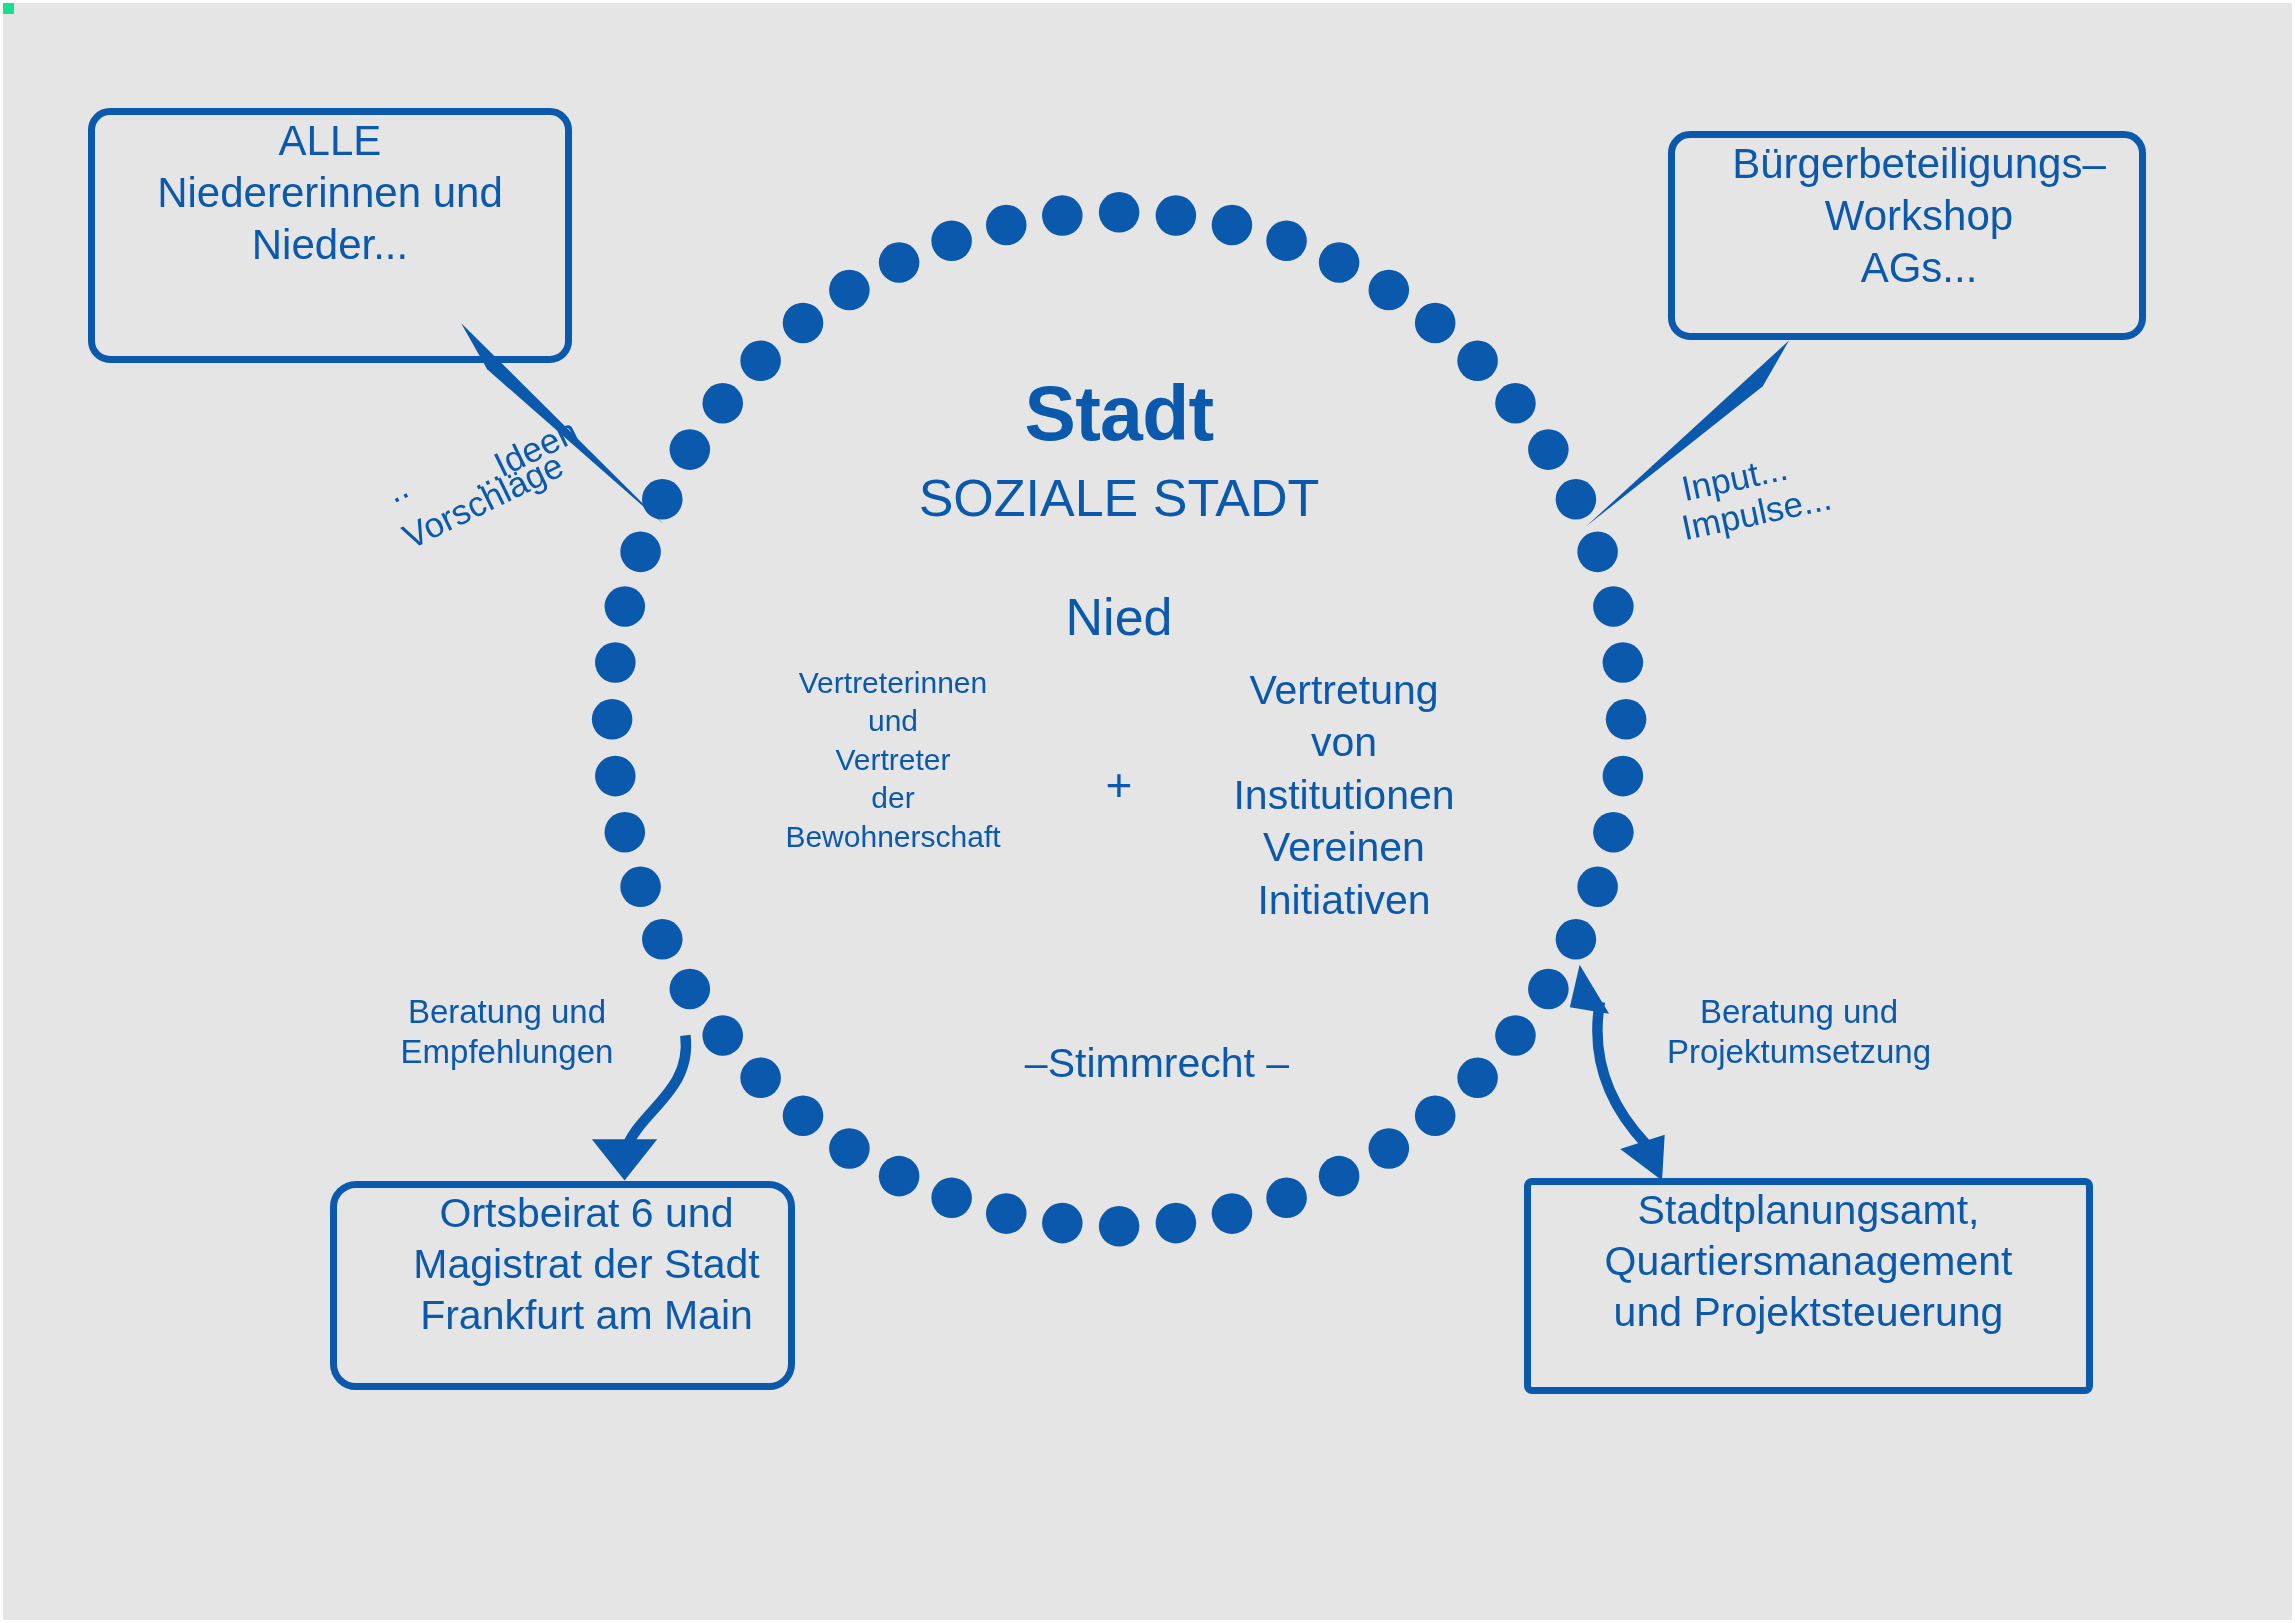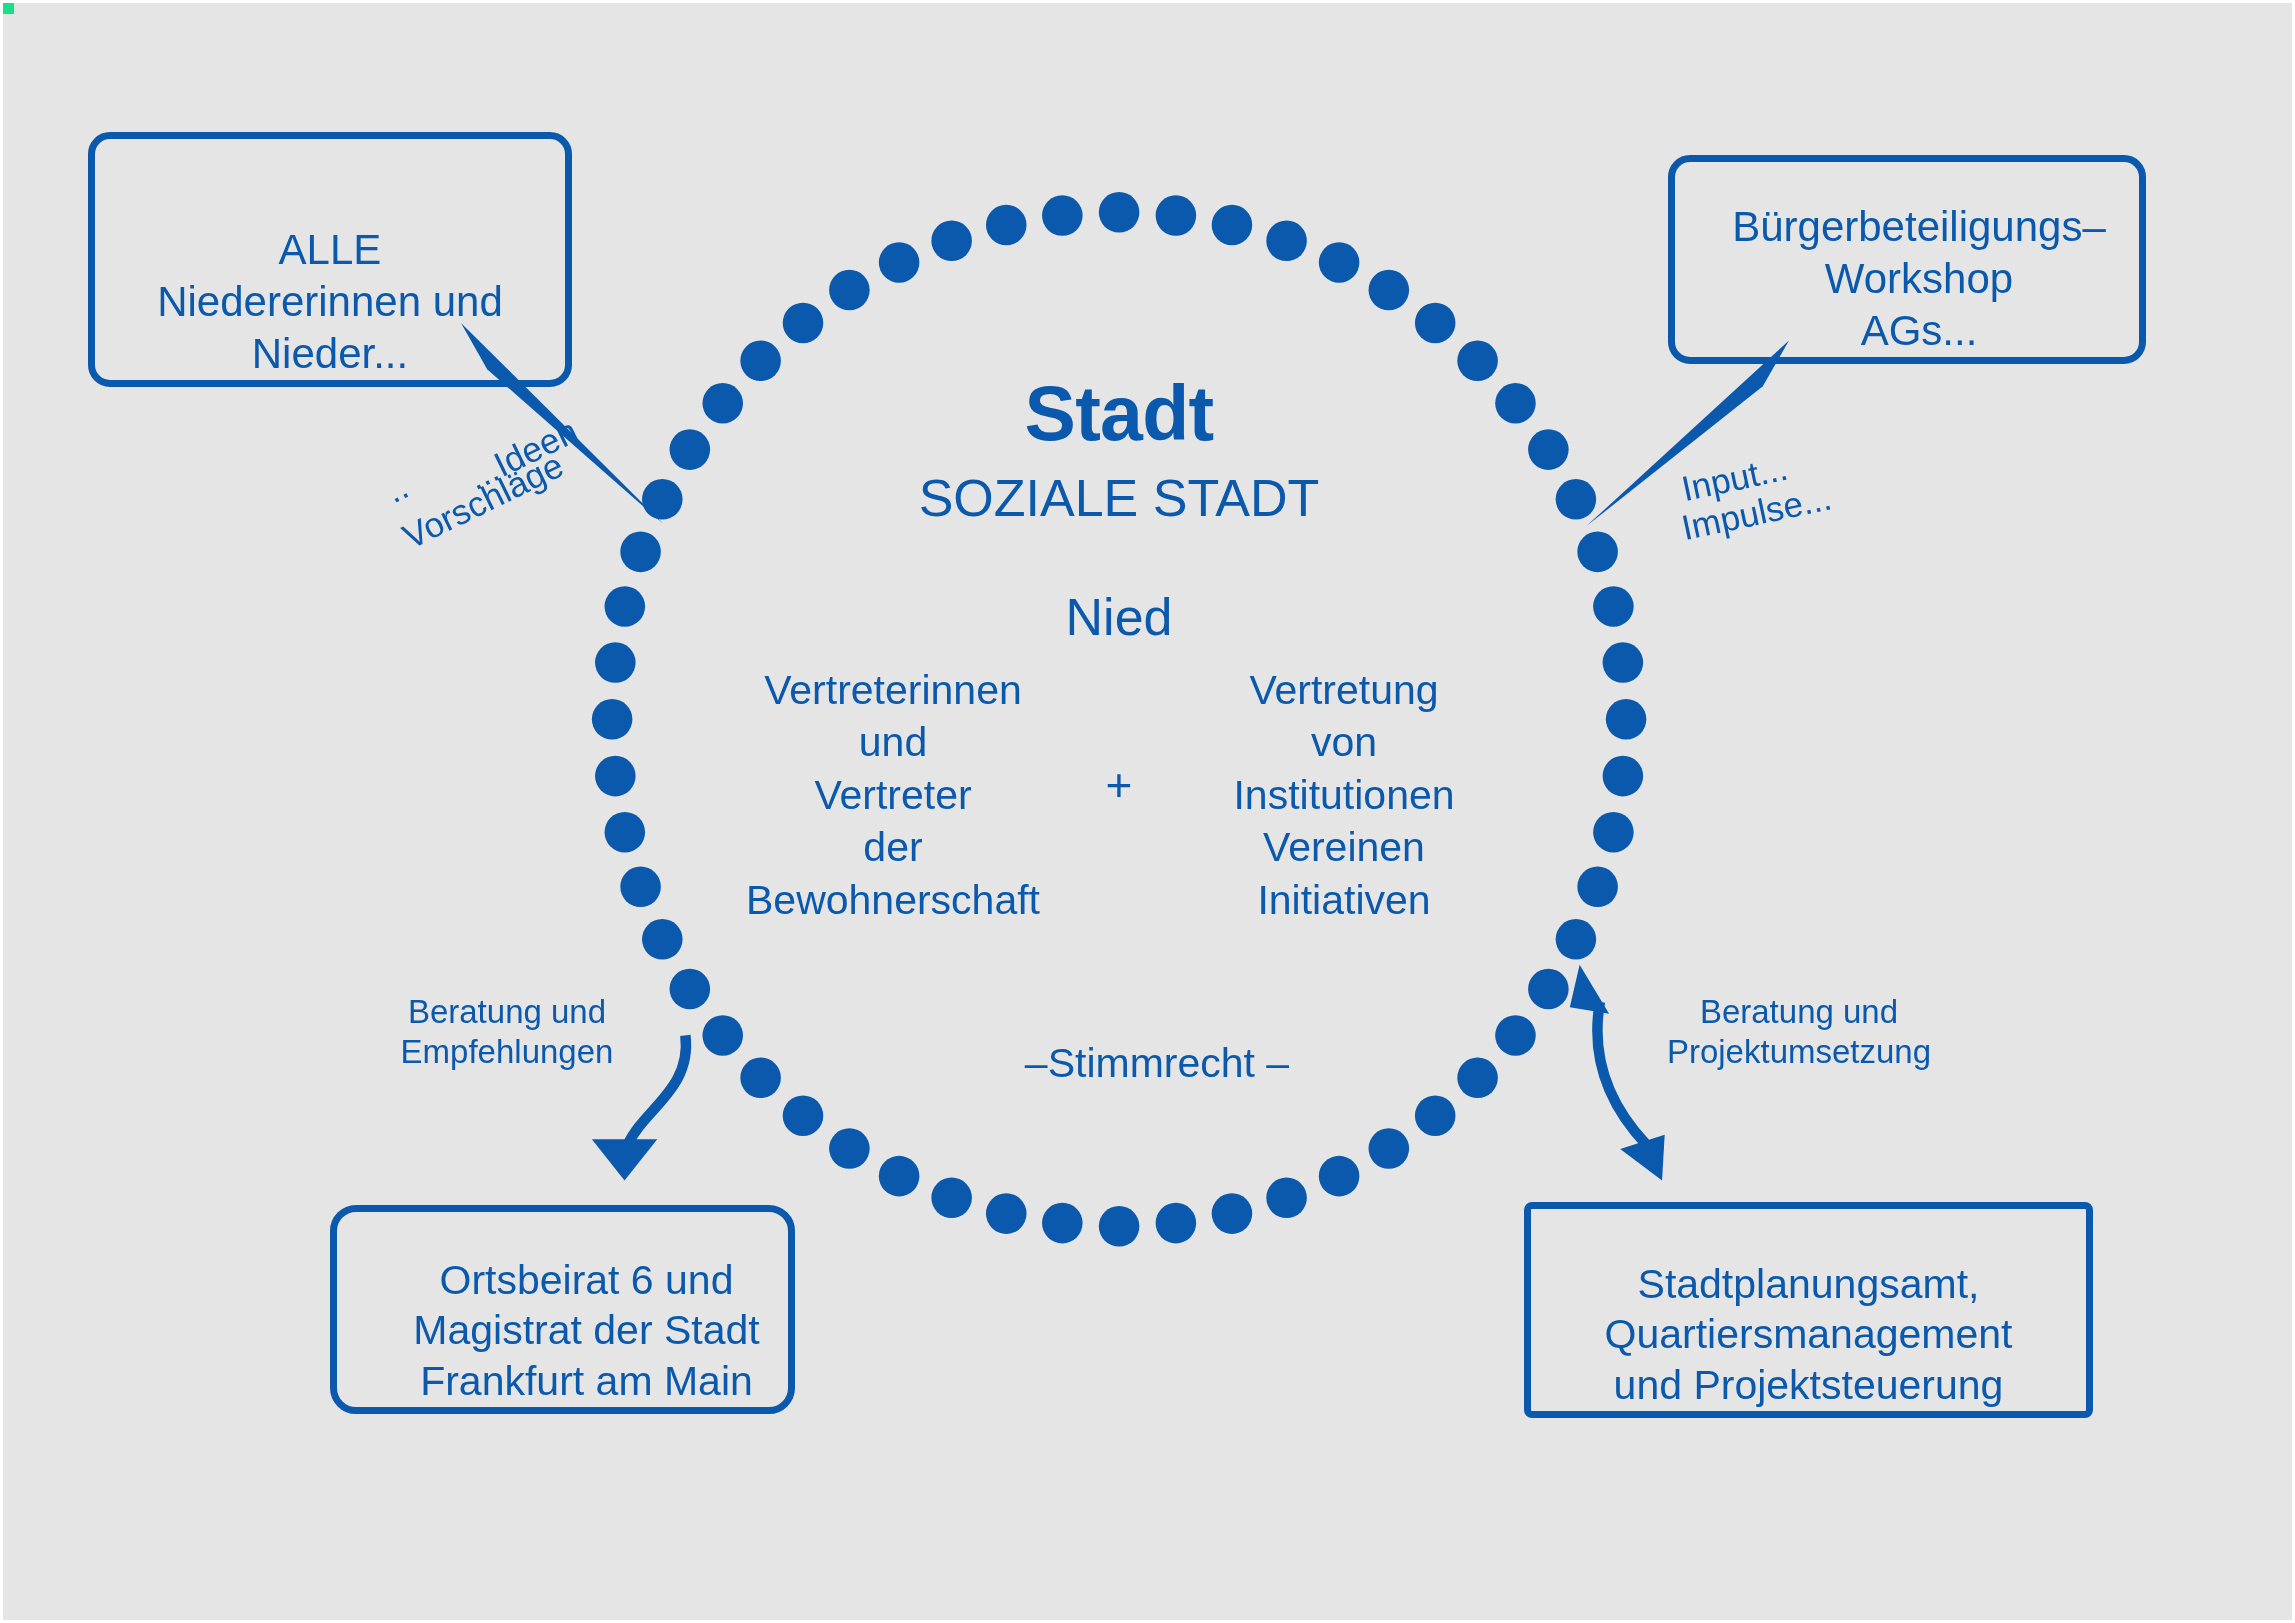--- a/index.html
+++ b/index.html
@@ -18,25 +18,24 @@
   }
   #svgroot{position:absolute;left:0;top:0;width:2295px;height:1623px;}
 
   .bubble{
     position:absolute;
     box-sizing:border-box;
     border:7.2px solid #0A59AC;
     border-radius:22px;
     background:transparent;
     color:#0A59AC;
-    display:flex;align-items:flex-end;justify-content:center;
+    display:flex;align-items:flex-start;justify-content:center;
     text-align:center;
     line-height:1.24;
     z-index:3;
-    margin-top:24px;
   }
   #bubble-alle{left:85px;top:105px;width:484px;height:255px;font-size:42px;}
   #bubble-workshop{left:1665px;top:128px;width:478px;height:209px;font-size:42px;padding-left:24px;}
   #box-ortsbeirat{left:327px;top:1178px;width:465px;height:209px;font-size:41px;border-radius:26px;padding-left:48px;}
   #box-stadtplanung{left:1521px;top:1175px;width:569px;height:216px;font-size:41px;border-radius:8px;}
 
   .center-block{
     position:absolute;z-index:2;color:#0A59AC;text-align:center;
   }
   #title-beirat{
@@ -46,21 +45,21 @@
   #title-sub1{
     left:1116px;top:465px;transform:translateX(-50%);
     font-size:52px;white-space:nowrap;
   }
   #title-sub2{
     left:1116px;top:537px;transform:translateX(-50%);
     font-size:52px;white-space:nowrap;margin-top:47px;
   }
   #col-left{
     left:890px;top:661px;transform:translateX(-50%);
-    font-size:41px;line-height:1.28;width:406px;
+    font-size:30px;line-height:1.28;width:406px;
   }
   #col-plus{
     left:1116px;top:782px;transform:translate(-50%,-50%);
     font-size:46px;
   }
   #col-right{
     left:1341px;top:661px;transform:translateX(-50%);
     font-size:41px;line-height:1.28;width:327px;
   }
   #stimmrecht{

